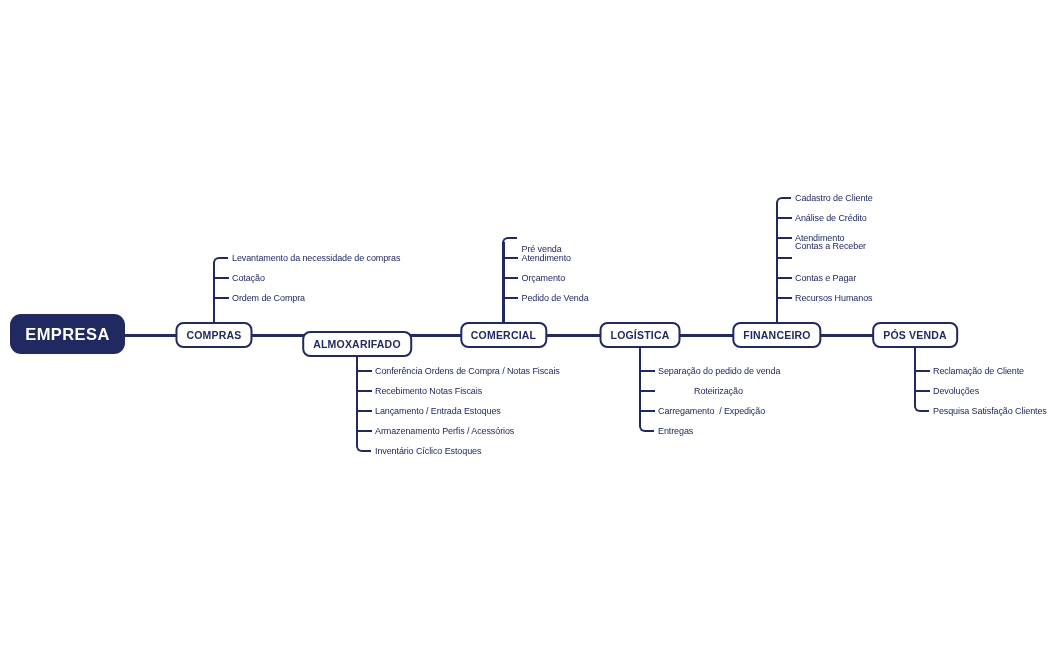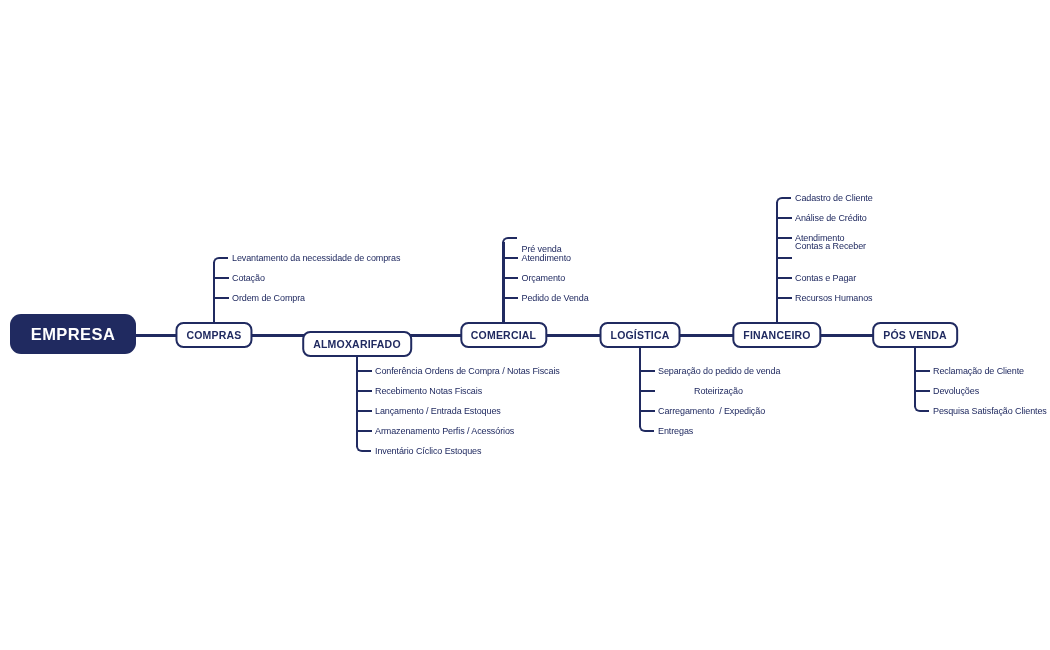--- a/index.html
+++ b/index.html
@@ -65,21 +65,21 @@
   .item-label{
     position:absolute;font-size:9px;font-weight:normal;color:var(--navy);
     line-height:13px;height:13px;white-space:pre;letter-spacing:-0.1px;z-index:2;
   }
 </style>
 </head>
 <body>
 
 <div id="stage">
   <div class="spine" id="spine" style="left: 119px; top: 333.5px; width: 758px;"></div>
-  <div class="root-node" id="root-node" style="left: 10px; top: 314px; width: 126px; height: 40px;">
+  <div class="root-node" id="root-node" style="left: 10px; top: 314px; width: 115px; height: 40px;">
     <span class="root-label">EMPRESA</span>
   </div>
   <div id="branches">
       <div class="stem" style="left: 212.75px; top: 262px; height: 73px;"></div>
       <div class="elbow up" style="left: 212.75px; top: 256.75px;"></div>
       <div class="item-label" style="left: 232px; top: 251.5px;">Levantamento da necessidade de compras</div>
       <div class="tick" style="left: 212.75px; top: 276.75px; width: 16px;"></div>
       <div class="item-label" style="left: 232px; top: 271.5px;">Cotação</div>
       <div class="tick" style="left: 212.75px; top: 296.75px; width: 16px;"></div>
       <div class="item-label" style="left: 232px; top: 291.5px;">Ordem de Compra</div>

